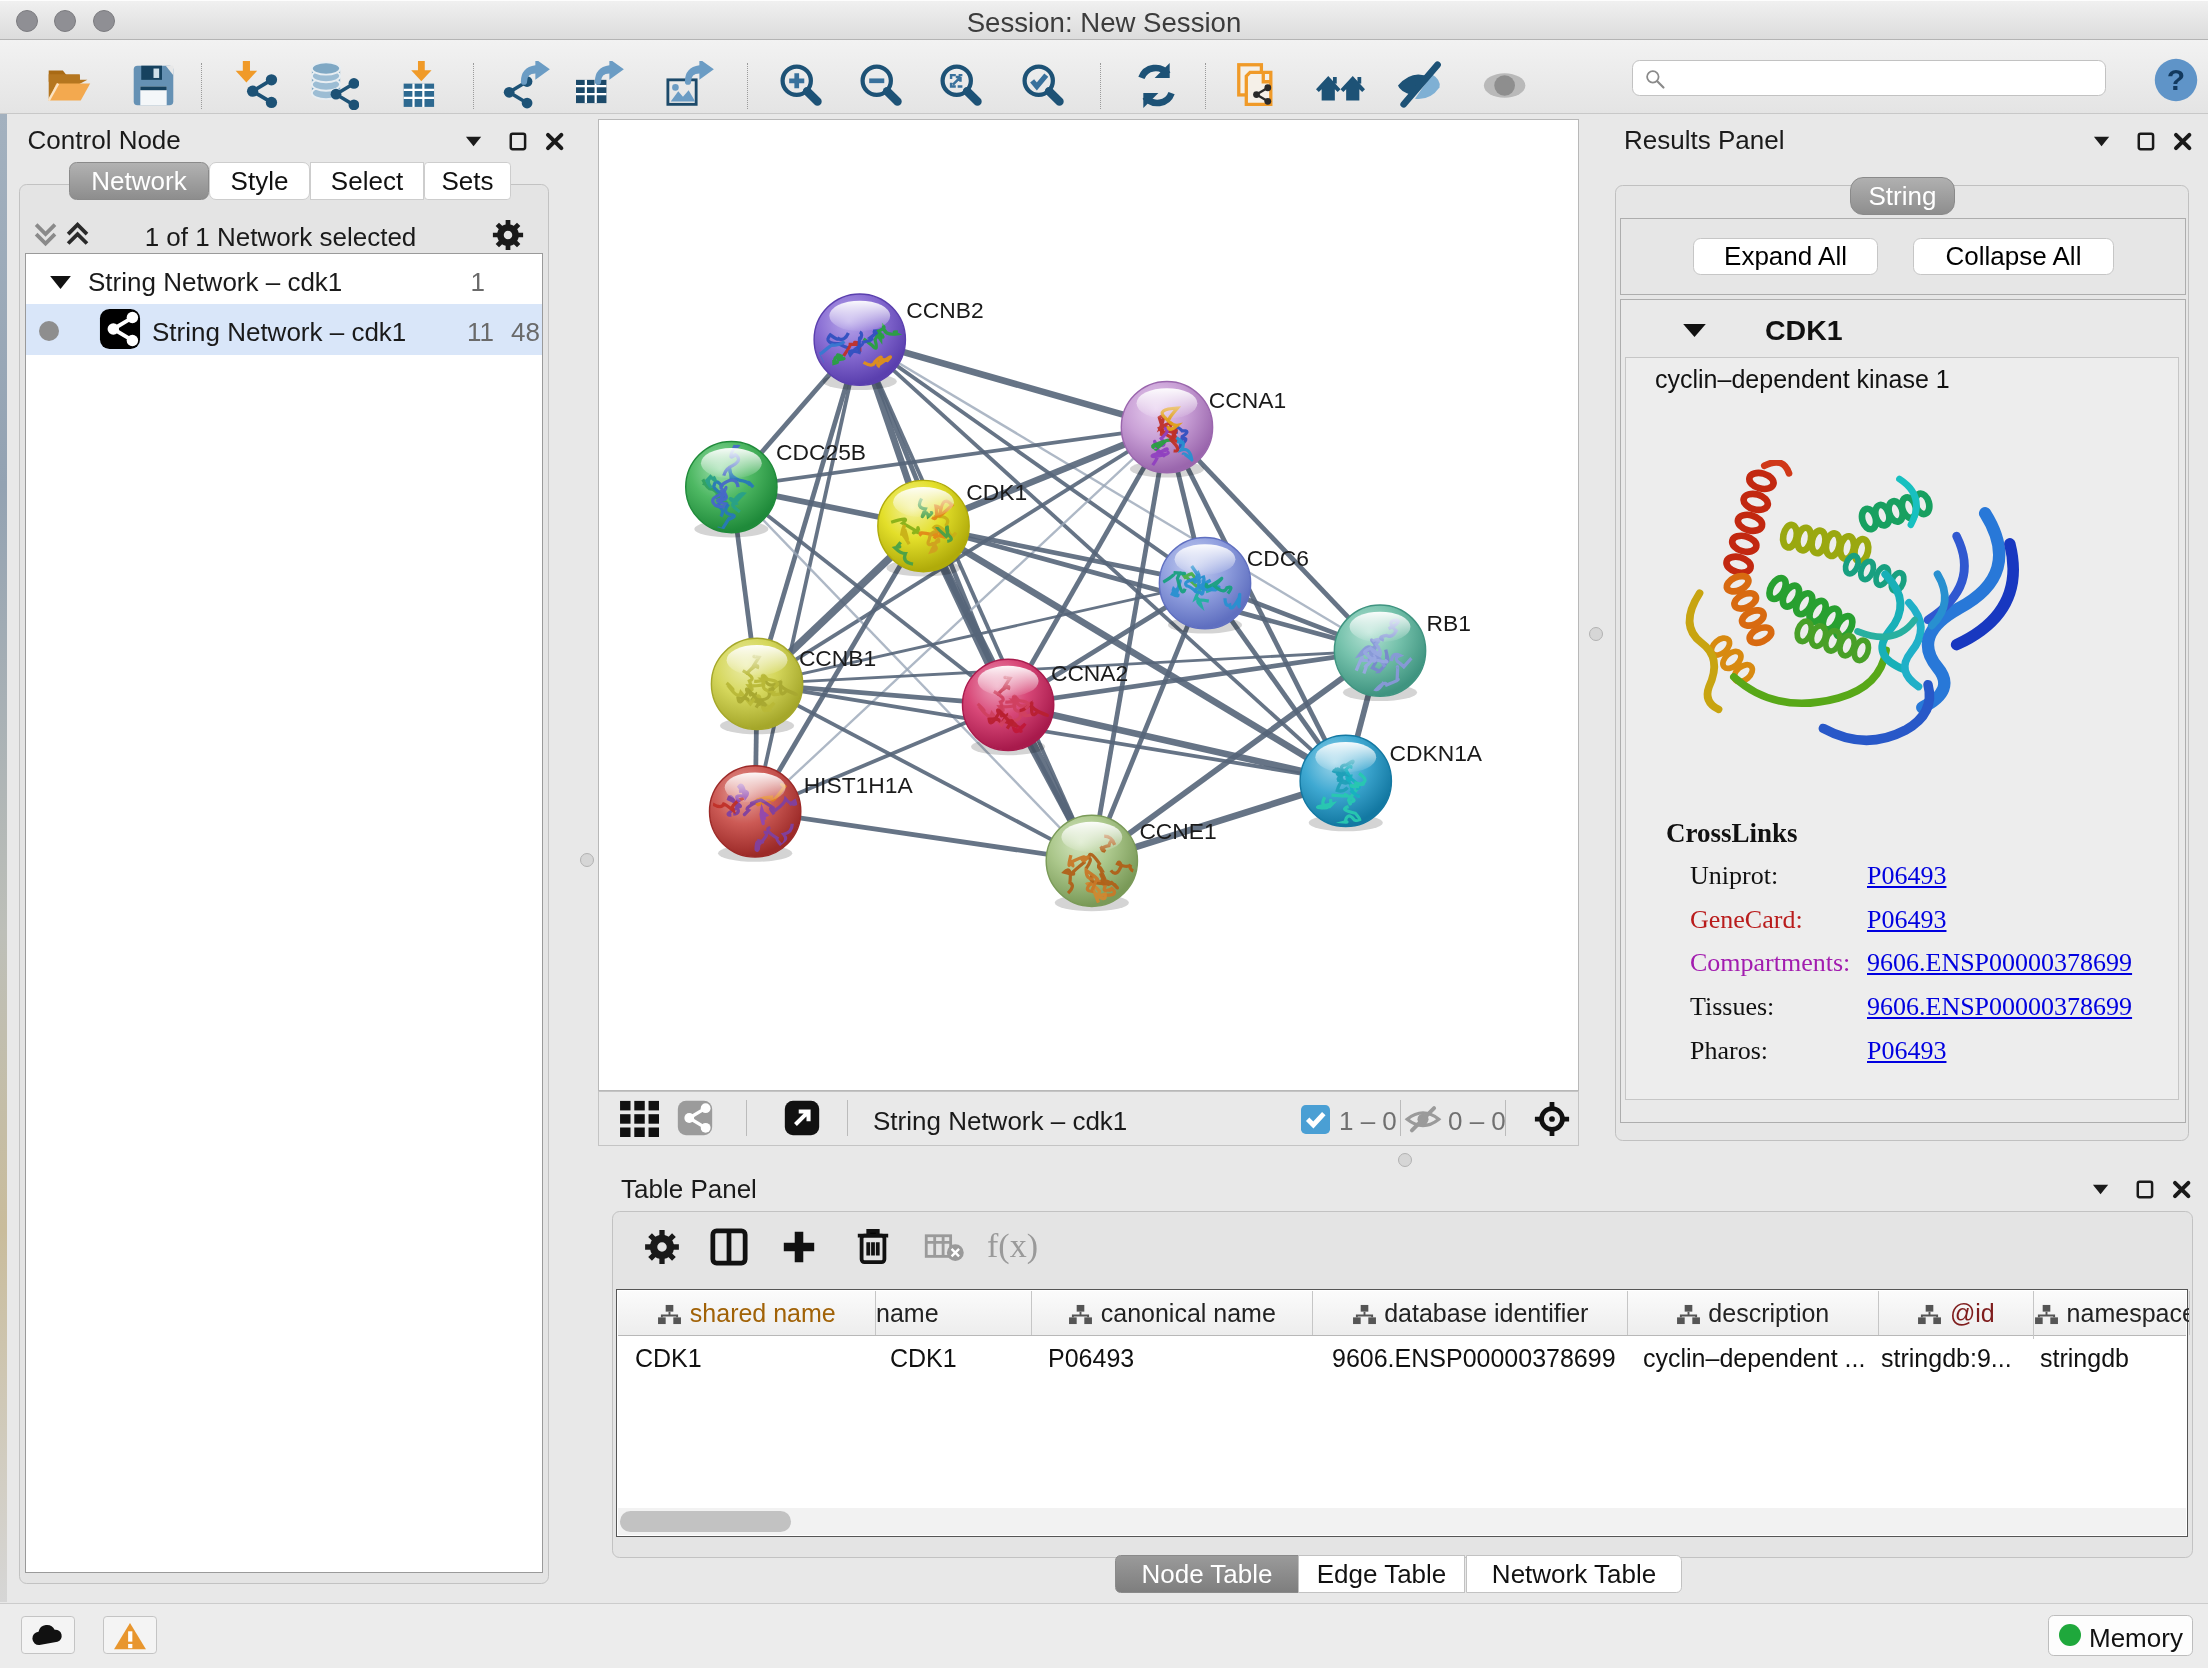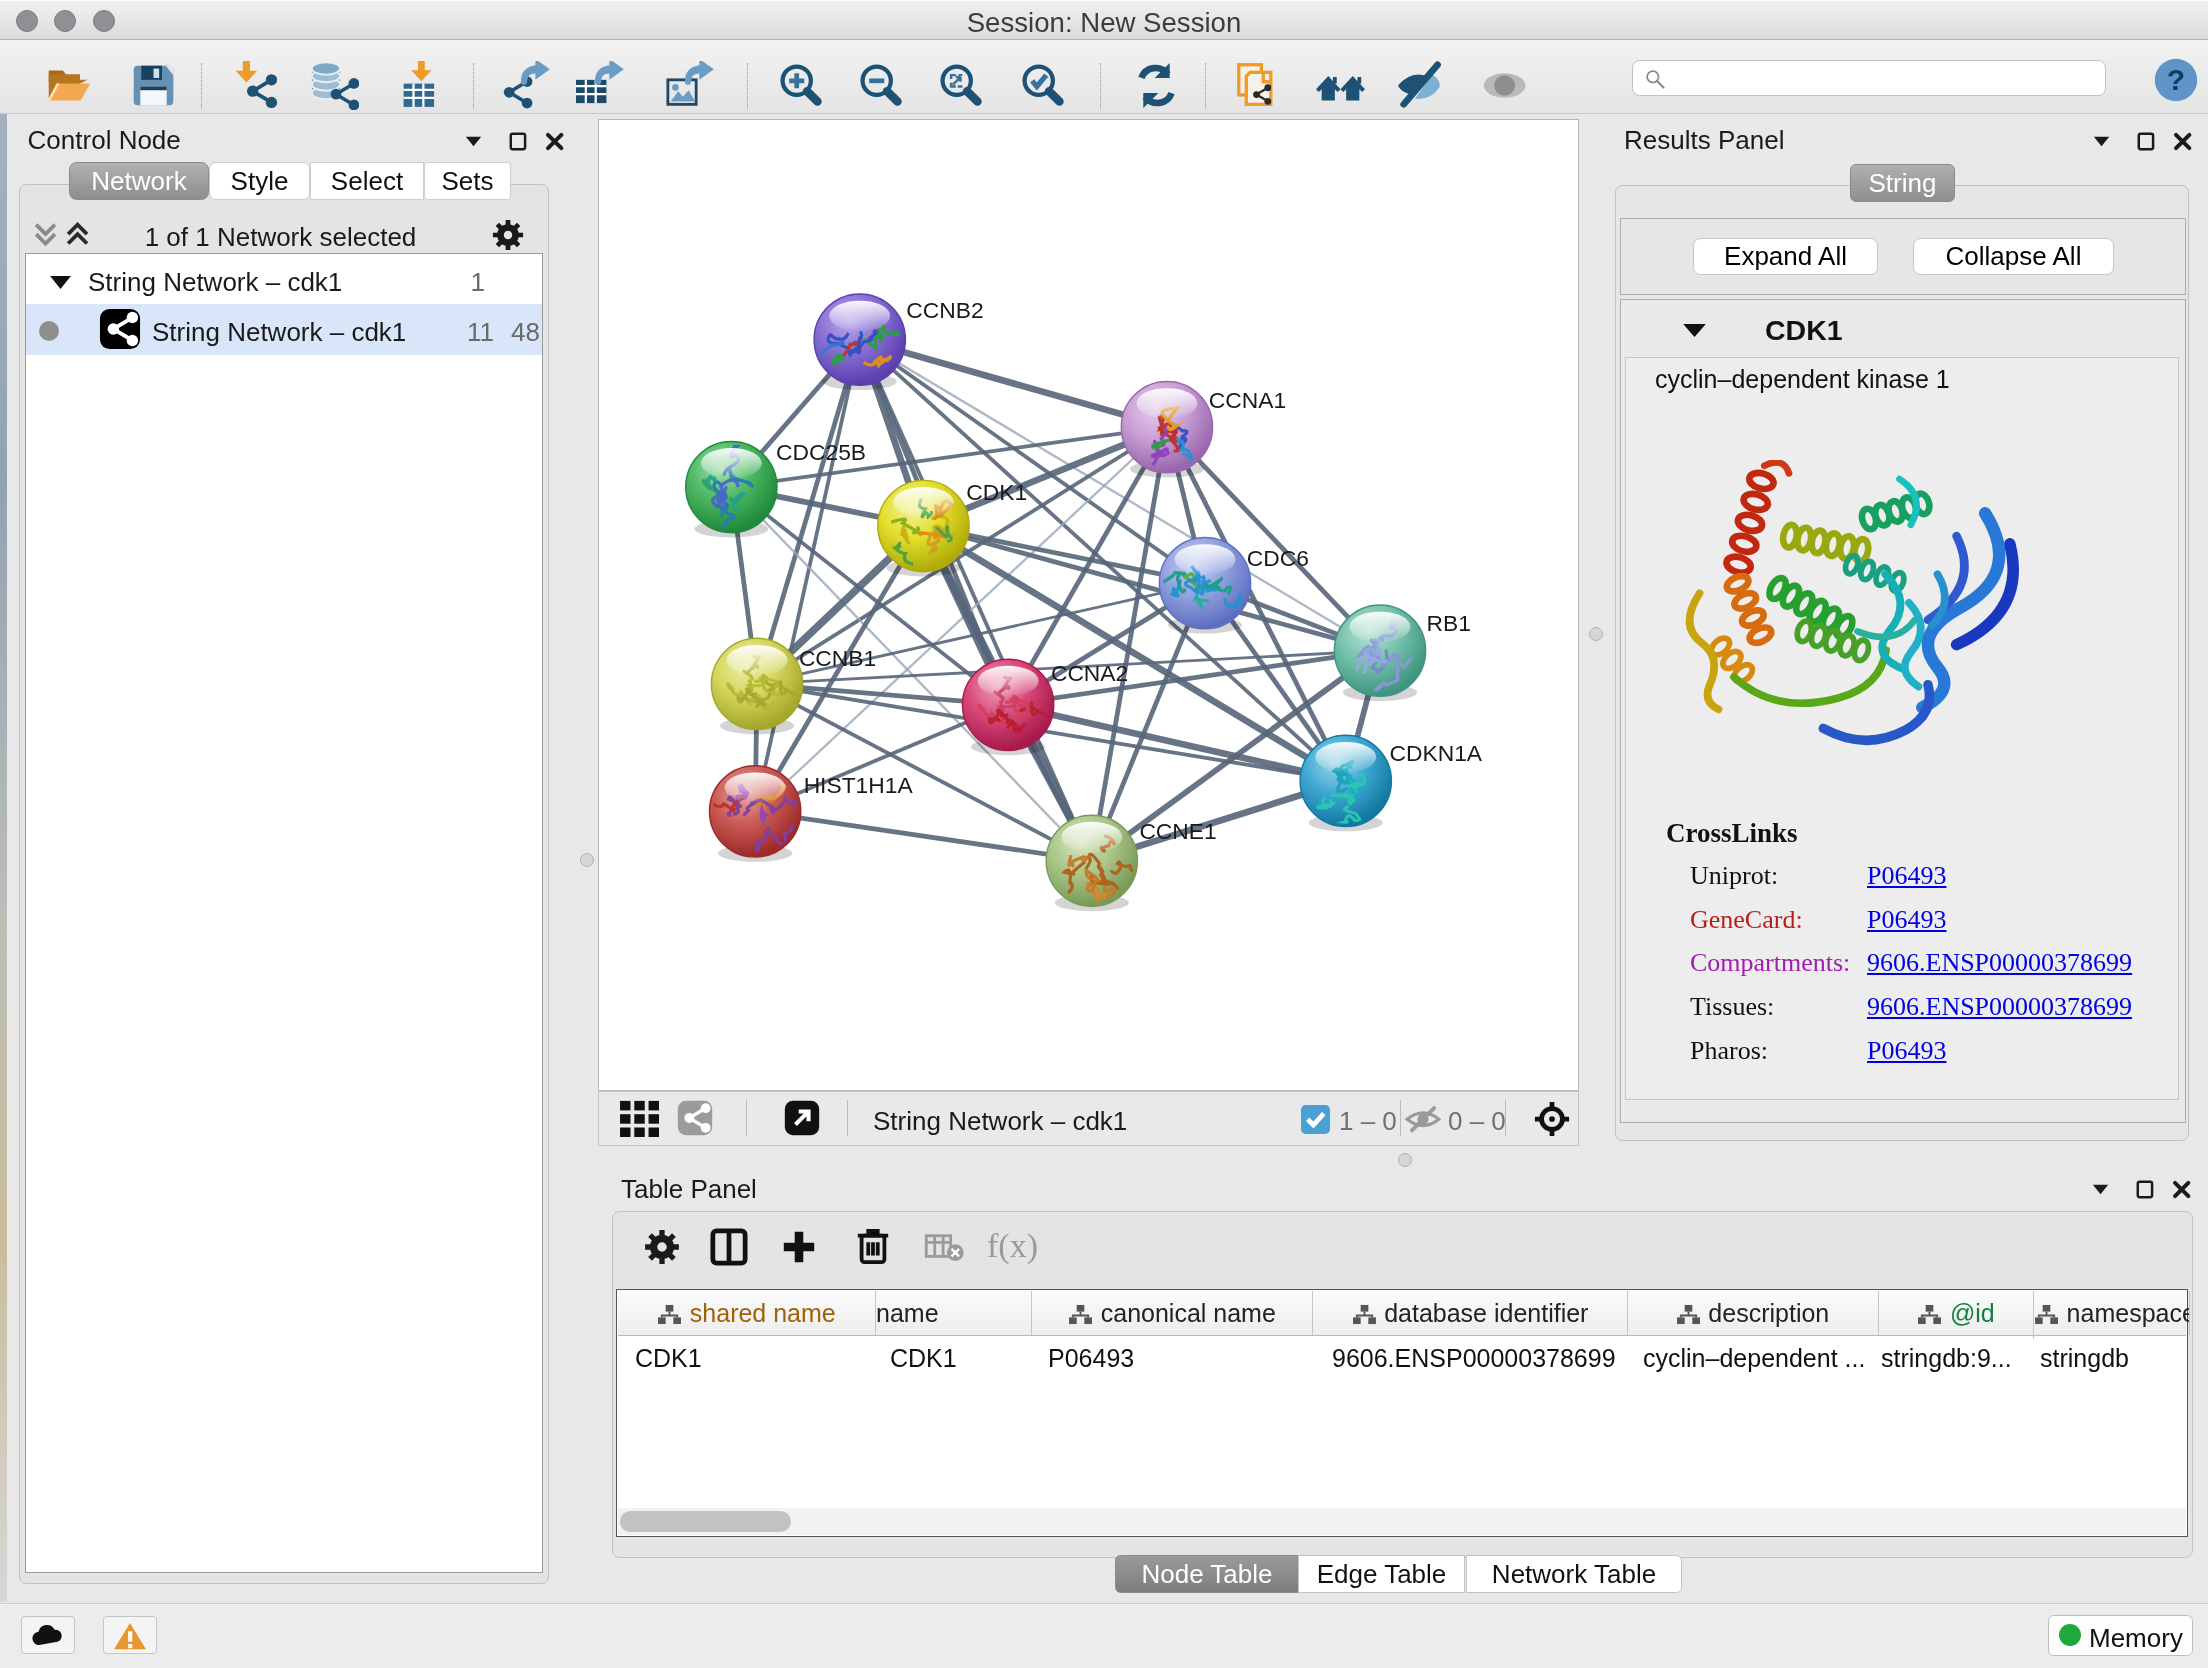--- a/index.html
+++ b/index.html
@@ -578,21 +578,21 @@
 <div class="abs" style="left:580px;top:853px;width:14.3px;height:14.3px;border-radius:50%;background:#d6d6d6;border:1px solid #b2b2b2"></div>
 <div class="abs" style="left:1589px;top:627px;width:14.3px;height:14.3px;border-radius:50%;background:#d6d6d6;border:1px solid #b2b2b2"></div>
 <div class="abs" style="left:1398px;top:1153px;width:14.3px;height:14.3px;border-radius:50%;background:#d6d6d6;border:1px solid #b2b2b2"></div>
 <div class="abs t27" style="left:1624px;top:125px">Results Panel</div>
 <svg style="position:absolute;left:2092px;top:131px" width="105" height="21" viewBox="0 0 110 22">
     <path d="M2 6 l16 0 -8 10 z" fill="#1a1a1a"></path>
     <rect x="49" y="3" width="15" height="16" fill="none" stroke="#1a1a1a" stroke-width="2.6" rx="2"></rect>
     <path d="M88 4 l14 14 M102 4 l-14 14" stroke="#1a1a1a" stroke-width="4.2" stroke-linecap="round"></path>
   </svg>
 <div class="abs" style="left:1615px;top:185px;width:574px;height:956px;background:#e6e6e6;border:1px solid #c0c0c0;border-radius:7.6px"></div>
-<div class="abs" style="left:1850px;top:164px;width:105px;height:38px;background:linear-gradient(#b0b0b0,#8e8e8e);border:1px solid #8a8a8a;border-radius:6px;color:#fff;font-size:26px;text-align:center;line-height:36px">String</div>
+<div class="abs" style="left:1850px;top:177px;width:105px;height:38px;background:linear-gradient(#b0b0b0,#8e8e8e);border:1px solid #8a8a8a;border-radius:13px;color:#fff;font-size:26px;text-align:center;line-height:36px">String</div>
 <div class="abs" style="left:1620px;top:218px;width:566px;height:77px;background:#e6e6e6;border:1px solid #adadad"></div>
 <div class="abs" style="left:1693px;top:238px;width:185px;height:37px;background:#fff;border:1px solid #c6c6c6;border-radius:7.6px;font-size:26px;text-align:center;line-height:35px">Expand All</div>
 <div class="abs" style="left:1913px;top:238px;width:201px;height:37px;background:#fff;border:1px solid #c6c6c6;border-radius:7.6px;font-size:26px;text-align:center;line-height:35px">Collapse All</div>
 <div class="abs" style="left:1620px;top:299px;width:566px;height:824px;background:#e9e9e9;border:1px solid #adadad"></div>
 <svg class="abs" style="left:1682px;top:322px" width="25" height="17" viewBox="0 0 26 18">
     <path d="M1 2 h24 l-12 14 z" fill="#111"></path>
   </svg>
 <div class="abs" style="left:1765px;top:314px;font-size:28.5px;font-weight:bold;color:#111">CDK1</div>
 <div class="abs" style="left:1625px;top:357px;width:554px;height:743px;background:#ededed;border:1px solid #c6c6c6"></div>
 <div class="abs" style="left:1655px;top:365px;font-size:25px;color:#111">cyclin–dependent kinase 1</div>
@@ -710,21 +710,21 @@
       <rect x="1" y="14" width="8" height="7" fill="#555"></rect>
       <rect x="17" y="14" width="8" height="7" fill="#555"></rect>
       <path d="M13 8 v4 M5 14 v-2 h16 v2" stroke="#555" stroke-width="2" fill="none"></path>
     </svg>database identifier</div>
 <div class="abs" style="left:1627px;top:1291px;width:252px;height:44px;font-size:25px;color:#222;text-align:center;line-height:44px;border-right:1px solid #c6c6c6;overflow:hidden;white-space:nowrap"><svg width="25" height="21" viewBox="0 0 26 22" style="vertical-align:-2.9px;margin-right:7.6px">
       <rect x="9" y="1" width="8" height="7" fill="#555"></rect>
       <rect x="1" y="14" width="8" height="7" fill="#555"></rect>
       <rect x="17" y="14" width="8" height="7" fill="#555"></rect>
       <path d="M13 8 v4 M5 14 v-2 h16 v2" stroke="#555" stroke-width="2" fill="none"></path>
     </svg>description</div>
-<div class="abs" style="left:1879px;top:1291px;width:155px;height:48px;font-size:25px;color:#15803d;text-align:center;line-height:44px;border-right:1px solid #c6c6c6;overflow:hidden;white-space:nowrap"><svg width="25" height="21" viewBox="0 0 26 22" style="vertical-align:-2.9px;margin-right:7.6px">
+<div class="abs" style="left:1879px;top:1291px;width:155px;height:48px;font-size:25px;color:#7f1d1d;text-align:center;line-height:44px;border-right:1px solid #c6c6c6;overflow:hidden;white-space:nowrap"><svg width="25" height="21" viewBox="0 0 26 22" style="vertical-align:-2.9px;margin-right:7.6px">
       <rect x="9" y="1" width="8" height="7" fill="#555"></rect>
       <rect x="1" y="14" width="8" height="7" fill="#555"></rect>
       <rect x="17" y="14" width="8" height="7" fill="#555"></rect>
       <path d="M13 8 v4 M5 14 v-2 h16 v2" stroke="#555" stroke-width="2" fill="none"></path>
     </svg>@id</div>
 <div class="abs" style="left:2034px;top:1291px;width:156px;height:44px;font-size:25px;color:#222;text-align:center;line-height:44px;border-right:1px solid #c6c6c6;overflow:hidden;white-space:nowrap"><svg width="25" height="21" viewBox="0 0 26 22" style="vertical-align:-2.9px;margin-right:7.6px">
       <rect x="9" y="1" width="8" height="7" fill="#555"></rect>
       <rect x="1" y="14" width="8" height="7" fill="#555"></rect>
       <rect x="17" y="14" width="8" height="7" fill="#555"></rect>
       <path d="M13 8 v4 M5 14 v-2 h16 v2" stroke="#555" stroke-width="2" fill="none"></path>

